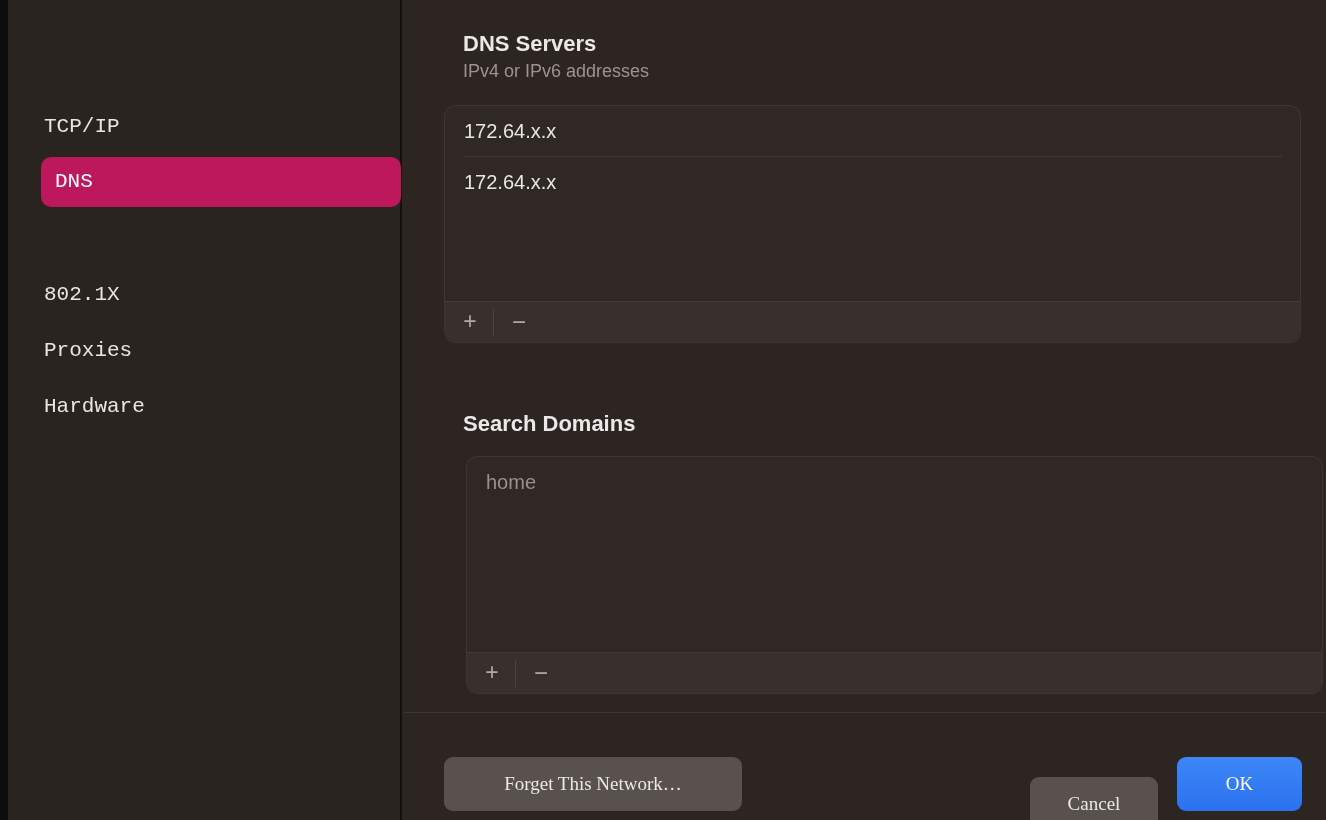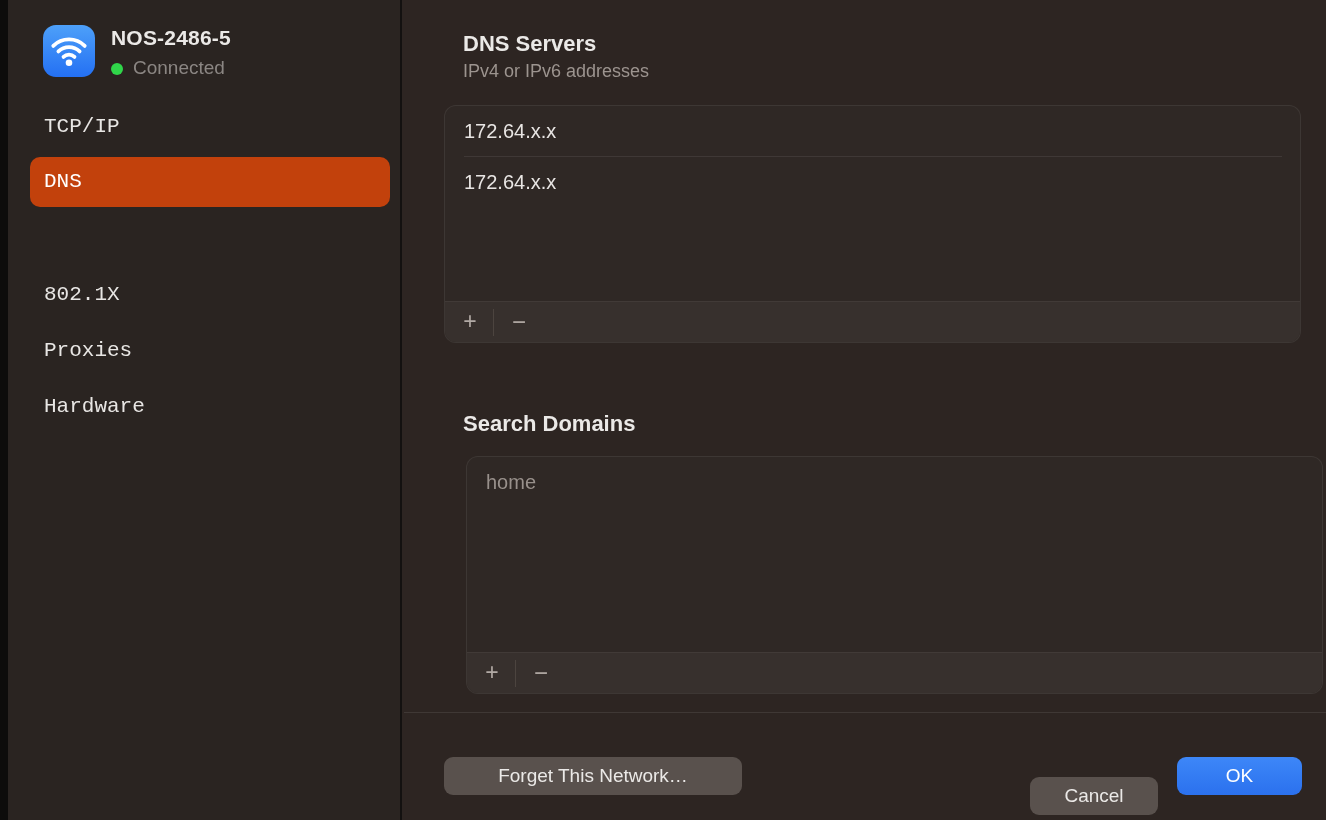--- a/index.html
+++ b/index.html
@@ -32,21 +32,21 @@
     width: 12px; height: 12px; border-radius: 50%; background: #30d64a;
     margin-right: 10px; margin-top: 1px;
   }
   .status-text { font-size: 19px; color: #8b8683; }
 
   .nav-item {
     position: absolute; left: 22px; width: 360px; height: 50px;
     line-height: 50px; padding-left: 14px; font-size: 21px; color: #e8e6e4;
     border-radius: 10px; cursor: default; font-family: Liberation Mono, monospace;
   }
-  .nav-item.selected { background: #c2410c; color: #ffffff; }
+  .nav-item.selected { background: #be185d; color: #ffffff; margin-left: 11px; }
   .nav-tcpip   { top: 102px; }
   .nav-dns     { top: 157px; }
   .nav-wins    { top: 214px; }
   .nav-8021x   { top: 270px; }
   .nav-proxies { top: 326px; }
   .nav-hardware{ top: 382px; }
 
   
   .content { position: absolute; left: 404px; top: 0; width: 922px; height: 820px; }
 
@@ -78,56 +78,39 @@
   .pm-btn {
     width: 34px; height: 41px; line-height: 39px; text-align: center;
     font-size: 23px; font-weight: 400; color: #b2aaa5; margin-left: 8px; cursor: default;
   }
   .pm-div { width: 1px; height: 27px; background: #4c443f; margin-left: 6px; }
   .pm-btn.minus { margin-left: 8px; font-size: 24px; }
 
   .hdivider { position: absolute; left: 0; right: 0; top: 712px; height: 1px; background: rgba(255,255,255,0.09); }
 
   .btn {
-    position: absolute; top: 757px; height: 38px; border: none; border-radius: 9px;
-    font-family: Liberation Sans, sans-serif;
+    position: absolute; top: 757px; height: 54px; border: none; border-radius: 9px;
+    font-family: Liberation Serif, serif;
     font-size: 19px; color: #ebe9e7; background: #59514d;
     display: flex; align-items: center; justify-content: center; cursor: default;
   }
   .btn-forget { left: 40px; width: 298px; }
   .btn-cancel { left: 626px; width: 128px; margin-top: 20px; }
   .btn-ok {
     left: 773px; width: 125px; color: #ffffff;
     background: linear-gradient(180deg, #3d87f8 0%, #2b71ee 100%);
   }
 </style>
 </head>
 <body>
 
 <div class="window">
   <div class="edge-strip"></div>
 
   <div class="sidebar">
-    <div class="net-header">
-      <div class="wifi-badge">
-        <svg viewBox="0 0 56 56" aria-hidden="true">
-          <g stroke="#ffffff" stroke-width="4.8" fill="none" stroke-linecap="round">
-            <path d="M8 21.5 A 28.5 28.5 0 0 1 48 21.5"></path>
-            <path d="M14.5 28.5 A 19.5 19.5 0 0 1 41.5 28.5"></path>
-            <path d="M21 35.5 A 10 10 0 0 1 35 35.5"></path>
-          </g>
-          <circle cx="28" cy="43" r="4.2" fill="#ffffff"></circle>
-        </svg>
-      </div>
-      <div class="net-name">NOS-2486-5</div>
-      <div class="net-status">
-        <span class="status-dot"></span>
-        <span class="status-text">Connected</span>
-      </div>
-    </div>
 
     <div class="nav-item nav-tcpip">TCP/IP</div>
     <div class="nav-item nav-dns selected">DNS</div>
     <div class="nav-item nav-8021x">802.1X</div>
     <div class="nav-item nav-hardware">Hardware</div>
     <div class="nav-item nav-proxies">Proxies</div>
   </div>
 
   <div class="content">
     <div class="sec-title dns-title">DNS Servers</div>

